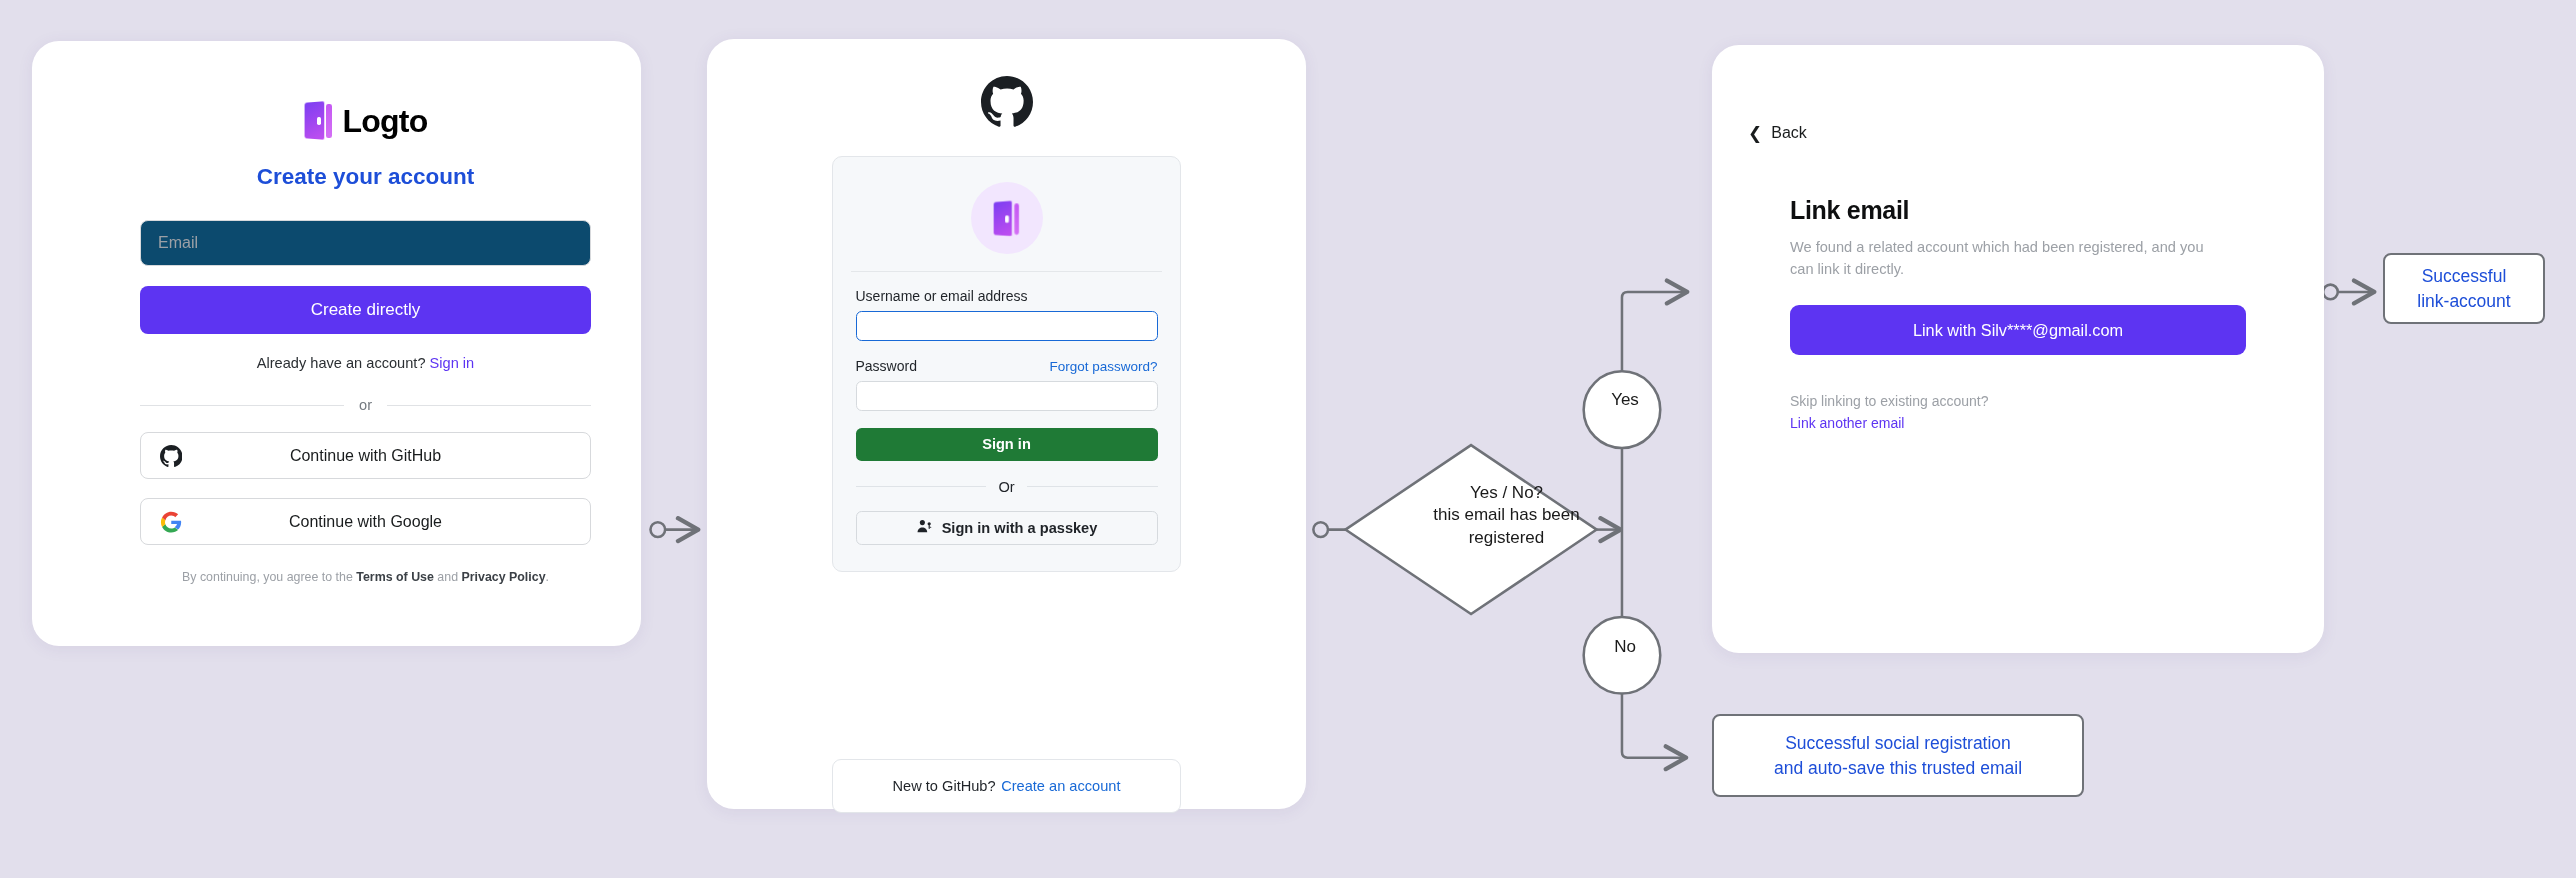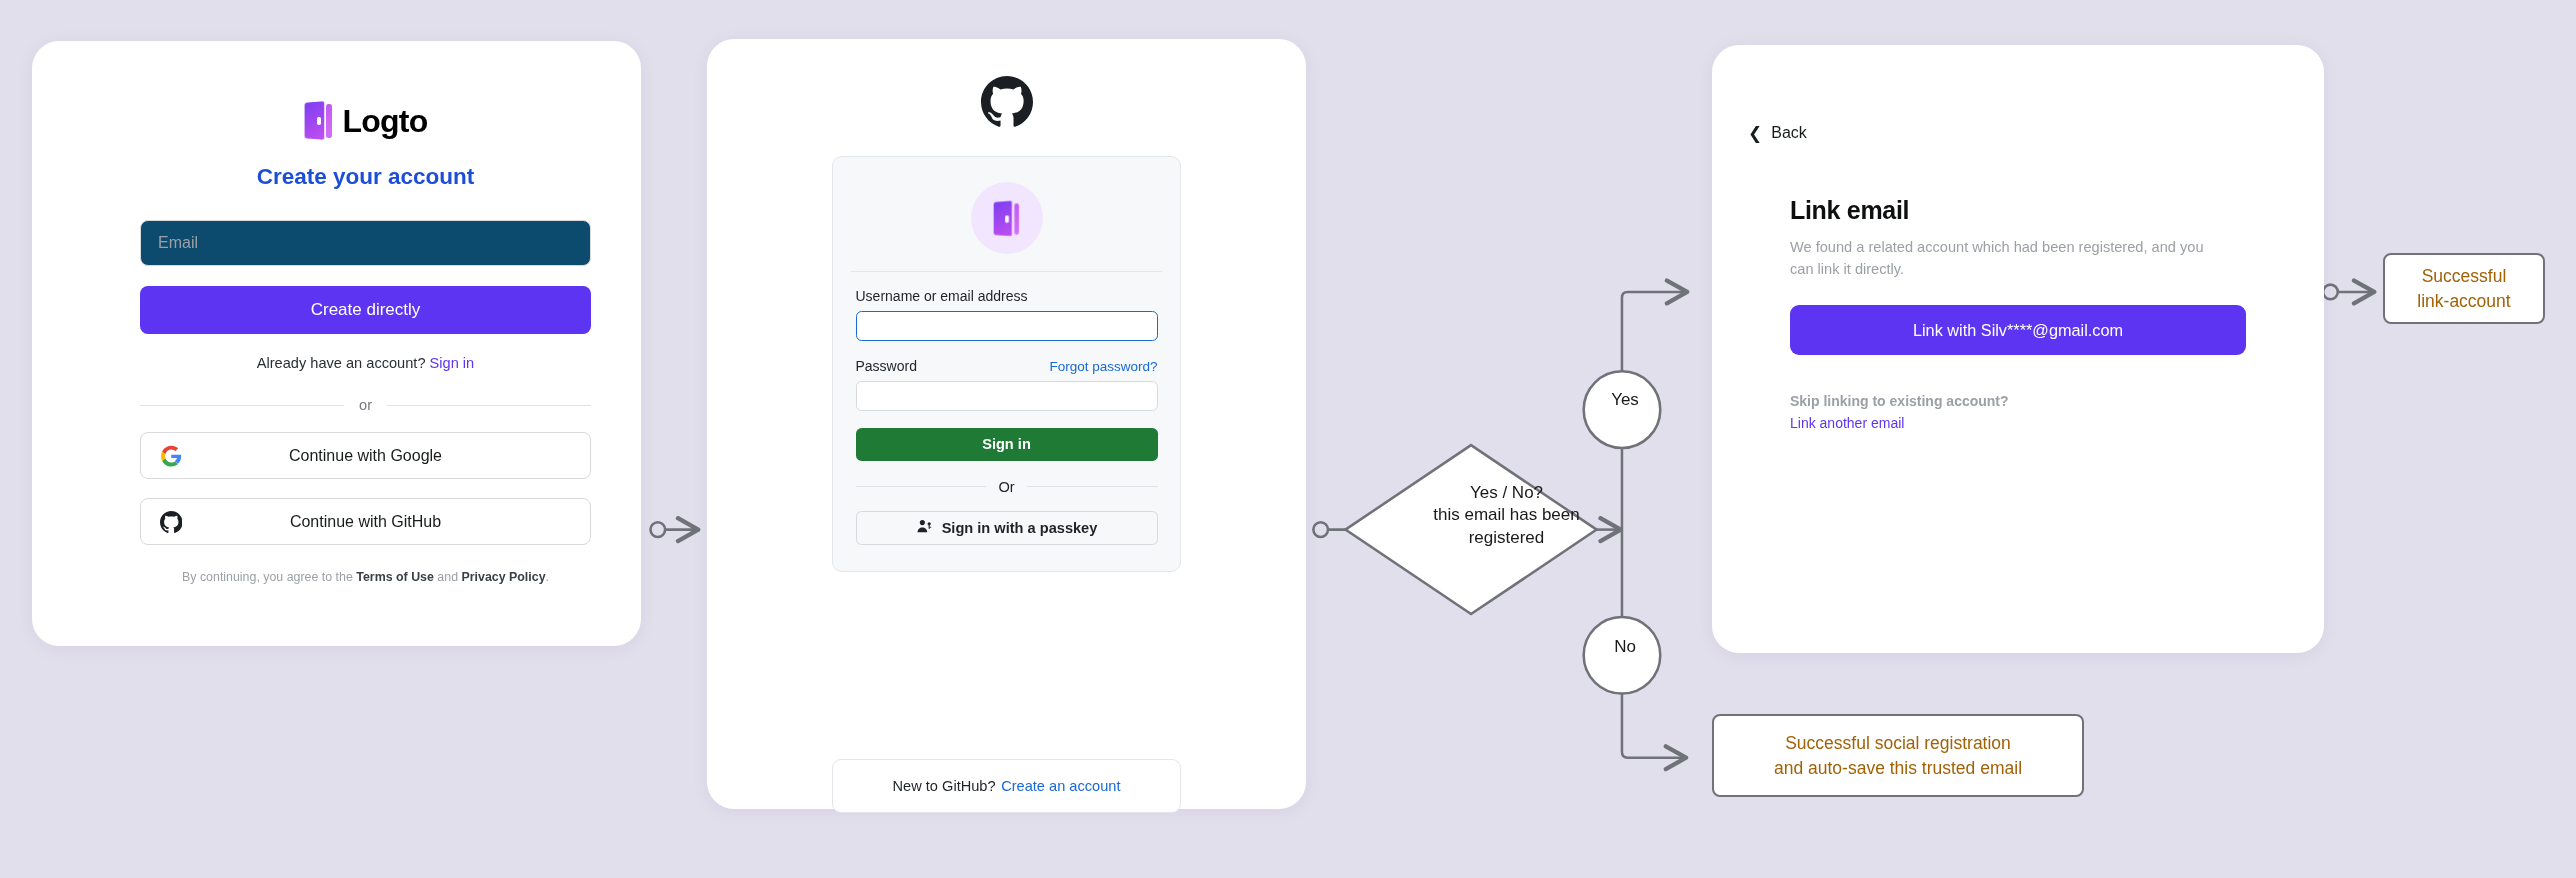--- a/index.html
+++ b/index.html
@@ -129,35 +129,35 @@
   .chev { font-size: 17px; line-height: 1; }
   .link-inner { position: absolute; left: 78px; top: 151px; width: 456px; }
   .link-title { font-size: 25px; font-weight: 700; color: #0e0f10; letter-spacing: -0.3px; }
   .link-desc { margin-top: 12.4px; font-size: 14.6px; line-height: 1.5; color: #9ca0a6; max-width: 434px; }
   .link-btn {
     margin-top: 24px; height: 50px; width: 456px; border: none; border-radius: 9px;
     background: #5d34f2; color: #fff; font-size: 16.3px; font-weight: 500;
     display: flex; align-items: center; justify-content: center; cursor: pointer;
     font-family: "Liberation Sans", sans-serif;
   }
-  .skip-txt { margin-top: 38px; font-size: 14px; color: #9ca0a6; font-weight: bold; }
+  .skip-txt { margin-top: 38px; font-size: 14px; color: #9ca0a6; }
   .skip-link { margin-top: 5.6px; font-size: 14px; color: #5d34f2; text-decoration: none; display: inline-block; }
 
   
   .flow-svg { position: absolute; left: 0; top: 0; width: 2576px; height: 879px; pointer-events: none; }
 
   .node-text { position: absolute; text-align: center; color: #1a1a1a; line-height: 1.32; }
   #diamond-label { left: 1374px; top: 482px; width: 265px; font-size: 17px; }
   #yes-label { left: 1577px; top: 389px; width: 96px; font-size: 17px; }
   #no-label  { left: 1577px; top: 636px; width: 96px; font-size: 17px; }
 
   .term-box {
     position: absolute; background: #fff; border: 2.3px solid #6f7278; border-radius: 8px;
     display: flex; align-items: center; justify-content: center; text-align: center;
-    color: #a16207; line-height: 1.38;
+    color: #1d4ed8; line-height: 1.38;
   }
   #box-link-success { left: 2383px; top: 253px; width: 162px; height: 71px; font-size: 17.5px; padding: 0 8px; }
   #box-social-success { left: 1712px; top: 714px; width: 372px; height: 83px; font-size: 17.5px; padding: 0 14.6px; }
 </style>
 </head>
 <body>
 
 <div class="canvas">
 
   <svg class="flow-svg" viewBox="0 0 4574 1560">
@@ -212,48 +212,48 @@
 
       <div class="sub-line">
         <span>Already have an account?</span>
         <a href="#">Sign in</a>
       </div>
 
       <div class="or-wrap">
         <span class="rule"></span>
         <span class="or-txt">or</span>
         <span class="rule"></span>
-      </div>
-
-      <div class="social-btn">
-        <span class="s-ico">
-          <svg width="22.5" height="22.5" viewBox="0 0 48 48">
-            <path fill="#4285F4" d="M45.1 24.5c0-1.6-.1-2.7-.4-3.9H24v7.1h12.1c-.2 1.9-1.6 4.7-4.5 6.6l-.1.3 6.5 5 .5.1c4.1-3.8 6.6-9.5 6.6-15.2z"></path>
-            <path fill="#34A853" d="M24 46c5.9 0 10.9-2 14.5-5.3l-6.9-5.4c-1.8 1.3-4.3 2.2-7.6 2.2-5.8 0-10.7-3.8-12.5-9.1l-.3 0-6.7 5.2-.1.3C8 40.4 15.4 46 24 46z"></path>
-            <path fill="#FBBC05" d="M11.5 28.4c-.5-1.4-.8-2.9-.8-4.4s.3-3 .7-4.4l0-.3-6.8-5.3-.2.1A22 22 0 002 24c0 3.5.9 6.9 2.4 9.9l7.1-5.5z"></path>
-            <path fill="#EA4335" d="M24 9.8c4.1 0 6.9 1.8 8.5 3.3l6.2-6C34.9 3.6 29.9 1.5 24 1.5 15.4 1.5 8 7.1 4.4 14.1l7.1 5.5C13.3 14.3 18.2 9.8 24 9.8z"></path>
-          </svg>
-        </span>
-        <span class="s-label">Continue with Google</span>
       </div>
 
       <div class="social-btn">
         <span class="s-ico">
           <svg width="22.5" height="22.5" viewBox="0 0 16 16" fill="#1b1f23">
             <path d="M8 0C3.58 0 0 3.58 0 8c0 3.54 2.29 6.53 5.47 7.59.4.07.55-.17.55-.38
                      0-.19-.01-.82-.01-1.49-2.01.37-2.53-.49-2.69-.94-.09-.23-.48-.94-.82-1.13-.28-.15-.68-.52-.01-.53.63-.01
                      1.08.58 1.23.82.72 1.21 1.87.87 2.33.66.07-.52.28-.87.51-1.07-1.78-.2-3.64-.89-3.64-3.95
                      0-.87.31-1.59.82-2.15-.08-.2-.36-1.02.08-2.12 0 0 .67-.21 2.2.82.64-.18 1.32-.27 2-.27s1.36.09
                      2 .27c1.53-1.04 2.2-.82 2.2-.82.44 1.1.16 1.92.08 2.12.51.56.82 1.27.82 2.15 0 3.07-1.87 3.75-3.65
                      3.95.29.25.54.73.54 1.48 0 1.07-.01 1.93-.01 2.2 0 .21.15.46.55.38A8.01 8.01 0 0016 8c0-4.42-3.58-8-8-8z"></path>
           </svg>
         </span>
         <span class="s-label">Continue with GitHub</span>
       </div>
 
+      <div class="social-btn">
+        <span class="s-ico">
+          <svg width="22.5" height="22.5" viewBox="0 0 48 48">
+            <path fill="#4285F4" d="M45.1 24.5c0-1.6-.1-2.7-.4-3.9H24v7.1h12.1c-.2 1.9-1.6 4.7-4.5 6.6l-.1.3 6.5 5 .5.1c4.1-3.8 6.6-9.5 6.6-15.2z"></path>
+            <path fill="#34A853" d="M24 46c5.9 0 10.9-2 14.5-5.3l-6.9-5.4c-1.8 1.3-4.3 2.2-7.6 2.2-5.8 0-10.7-3.8-12.5-9.1l-.3 0-6.7 5.2-.1.3C8 40.4 15.4 46 24 46z"></path>
+            <path fill="#FBBC05" d="M11.5 28.4c-.5-1.4-.8-2.9-.8-4.4s.3-3 .7-4.4l0-.3-6.8-5.3-.2.1A22 22 0 002 24c0 3.5.9 6.9 2.4 9.9l7.1-5.5z"></path>
+            <path fill="#EA4335" d="M24 9.8c4.1 0 6.9 1.8 8.5 3.3l6.2-6C34.9 3.6 29.9 1.5 24 1.5 15.4 1.5 8 7.1 4.4 14.1l7.1 5.5C13.3 14.3 18.2 9.8 24 9.8z"></path>
+          </svg>
+        </span>
+        <span class="s-label">Continue with Google</span>
+      </div>
+
       <div class="legal">
         <span>By continuing, you agree to the</span>
         <b>Terms of Use</b>
         <span>and</span>
         <b>Privacy Policy</b><span>.</span>
       </div>
     </div>
   </div>
 
   <div class="card" id="card-github">

